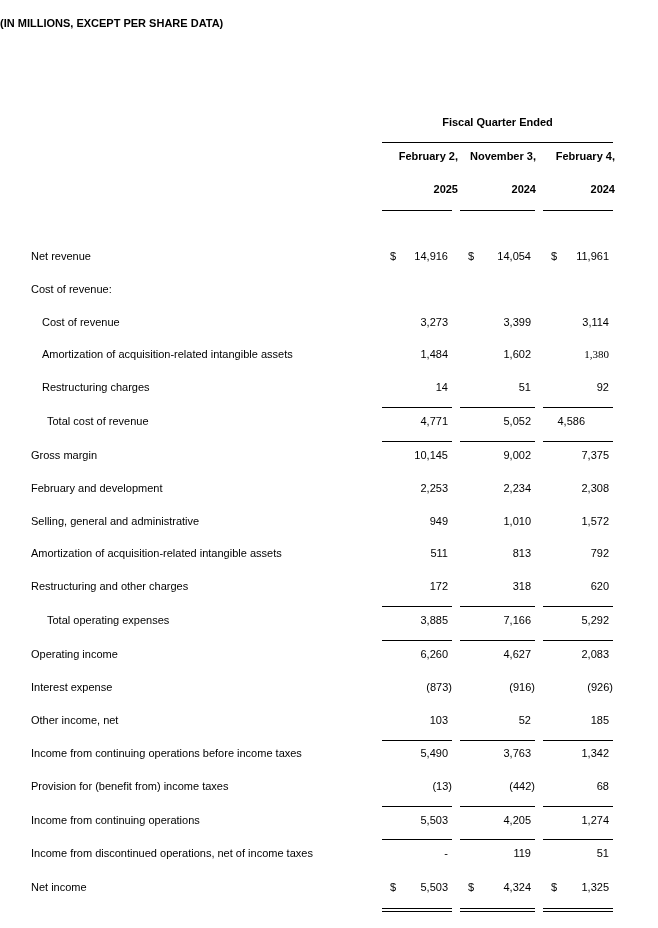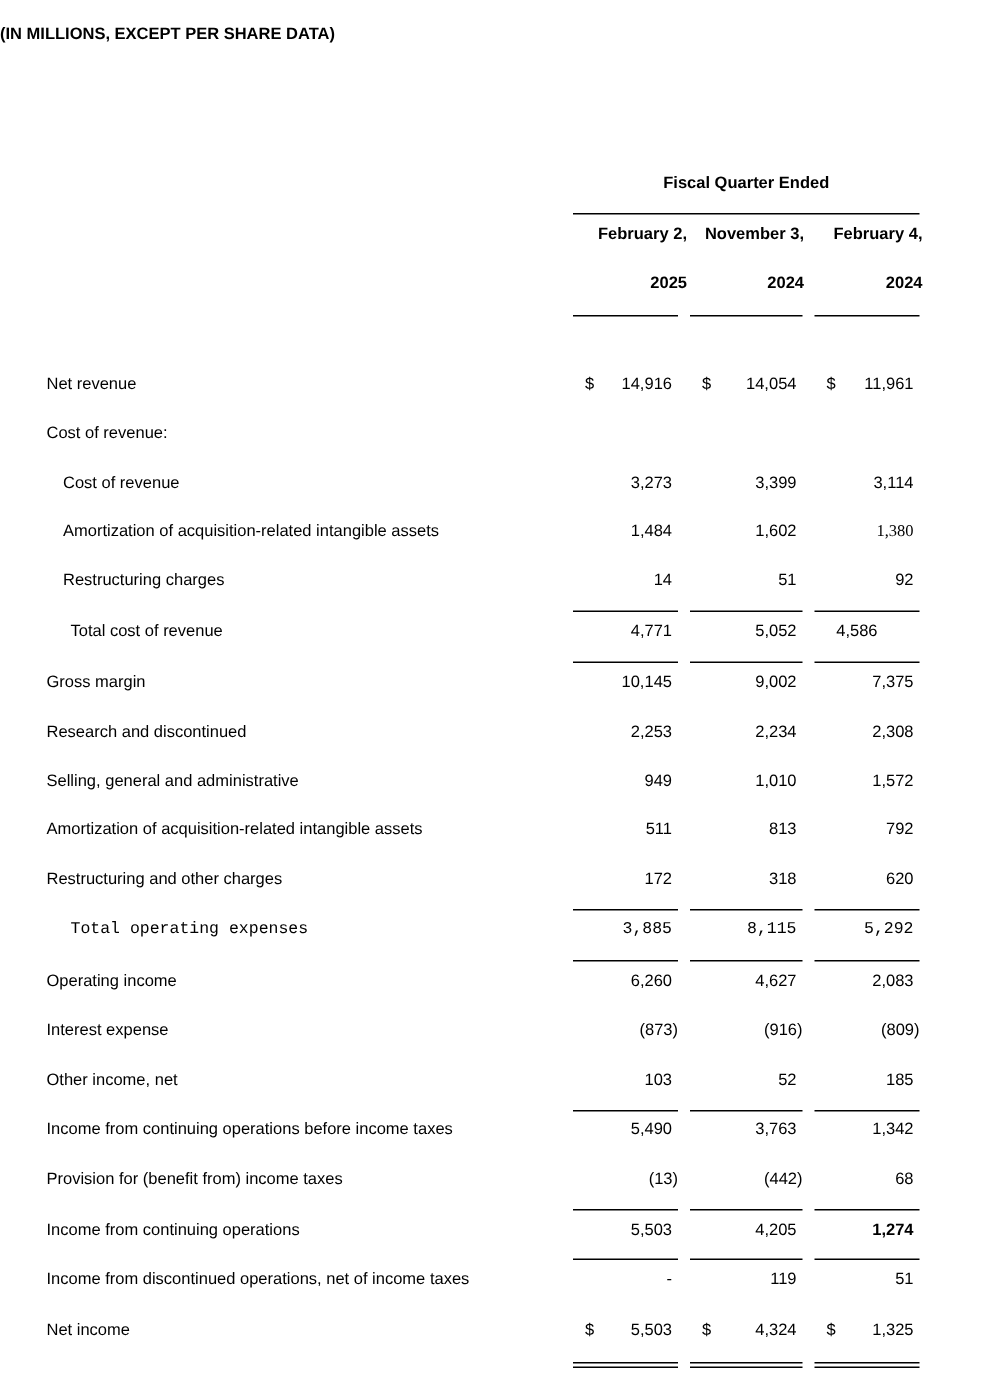--- a/index.html
+++ b/index.html
@@ -80,21 +80,21 @@
       <span class="val" style="left: 461px; width: 70px;">5,052</span>
       <span class="val" style="left: 515px; width: 70px;">4,586</span>
     </div>
     <div class="row" style="top: 449px;">
       <span class="label">Gross margin</span>
       <span class="val" style="left: 378px; width: 70px;">10,145</span>
       <span class="val" style="left: 461px; width: 70px;">9,002</span>
       <span class="val" style="left: 539px; width: 70px;">7,375</span>
     </div>
     <div class="row" style="top: 482px;">
-      <span class="label">Research and discontinued</span>
+      <span class="label">February and development</span>
       <span class="val" style="left: 378px; width: 70px;">2,253</span>
       <span class="val" style="left: 461px; width: 70px;">2,234</span>
       <span class="val" style="left: 539px; width: 70px;">2,308</span>
     </div>
     <div class="row" style="top: 515px;">
       <span class="label">Selling, general and administrative</span>
       <span class="val" style="left: 378px; width: 70px;">949</span>
       <span class="val" style="left: 461px; width: 70px;">1,010</span>
       <span class="val" style="left: 539px; width: 70px;">1,572</span>
     </div>
@@ -103,37 +103,37 @@
       <span class="val" style="left: 378px; width: 70px;">511</span>
       <span class="val" style="left: 461px; width: 70px;">813</span>
       <span class="val" style="left: 539px; width: 70px;">792</span>
     </div>
     <div class="row" style="top: 580px;">
       <span class="label">Restructuring and other charges</span>
       <span class="val" style="left: 378px; width: 70px;">172</span>
       <span class="val" style="left: 461px; width: 70px;">318</span>
       <span class="val" style="left: 539px; width: 70px;">620</span>
     </div>
-    <div class="row" style="top: 614px; font-family: Liberation Mono, monospace;">
+    <div class="row" style="top: 614px;">
       <span class="label ind2">Total operating expenses</span>
       <span class="val" style="left: 378px; width: 70px;">3,885</span>
-      <span class="val" style="left: 461px; width: 70px;">8,115</span>
+      <span class="val" style="left: 461px; width: 70px;">7,166</span>
       <span class="val" style="left: 539px; width: 70px;">5,292</span>
     </div>
     <div class="row" style="top: 648px;">
       <span class="label">Operating income</span>
       <span class="val" style="left: 378px; width: 70px;">6,260</span>
       <span class="val" style="left: 461px; width: 70px;">4,627</span>
       <span class="val" style="left: 539px; width: 70px;">2,083</span>
     </div>
     <div class="row" style="top: 681px;">
       <span class="label">Interest expense</span>
       <span class="val" style="left: 382px; width: 70px;">(873)</span>
       <span class="val" style="left: 465px; width: 70px;">(916)</span>
-      <span class="val" style="left: 543px; width: 70px;">(809)</span>
+      <span class="val" style="left: 543px; width: 70px;">(926)</span>
     </div>
     <div class="row" style="top: 714px;">
       <span class="label">Other income, net</span>
       <span class="val" style="left: 378px; width: 70px;">103</span>
       <span class="val" style="left: 461px; width: 70px;">52</span>
       <span class="val" style="left: 539px; width: 70px;">185</span>
     </div>
     <div class="row" style="top: 747px;">
       <span class="label">Income from continuing operations before income taxes</span>
       <span class="val" style="left: 378px; width: 70px;">5,490</span>
@@ -143,21 +143,21 @@
     <div class="row" style="top: 780px;">
       <span class="label">Provision for (benefit from) income taxes</span>
       <span class="val" style="left: 382px; width: 70px;">(13)</span>
       <span class="val" style="left: 465px; width: 70px;">(442)</span>
       <span class="val" style="left: 539px; width: 70px;">68</span>
     </div>
     <div class="row" style="top: 814px;">
       <span class="label">Income from continuing operations</span>
       <span class="val" style="left: 378px; width: 70px;">5,503</span>
       <span class="val" style="left: 461px; width: 70px;">4,205</span>
-      <span class="val" style="left: 539px; width: 70px; font-weight: bold;">1,274</span>
+      <span class="val" style="left: 539px; width: 70px;">1,274</span>
     </div>
     <div class="row" style="top: 847px;">
       <span class="label">Income from discontinued operations, net of income taxes</span>
       <span class="val" style="left: 378px; width: 70px;">-</span>
       <span class="val" style="left: 461px; width: 70px;">119</span>
       <span class="val" style="left: 539px; width: 70px;">51</span>
     </div>
     <div class="row" style="top: 881px;">
       <span class="label">Net income</span>
       <span class="cur" style="left: 390px;">$</span>

